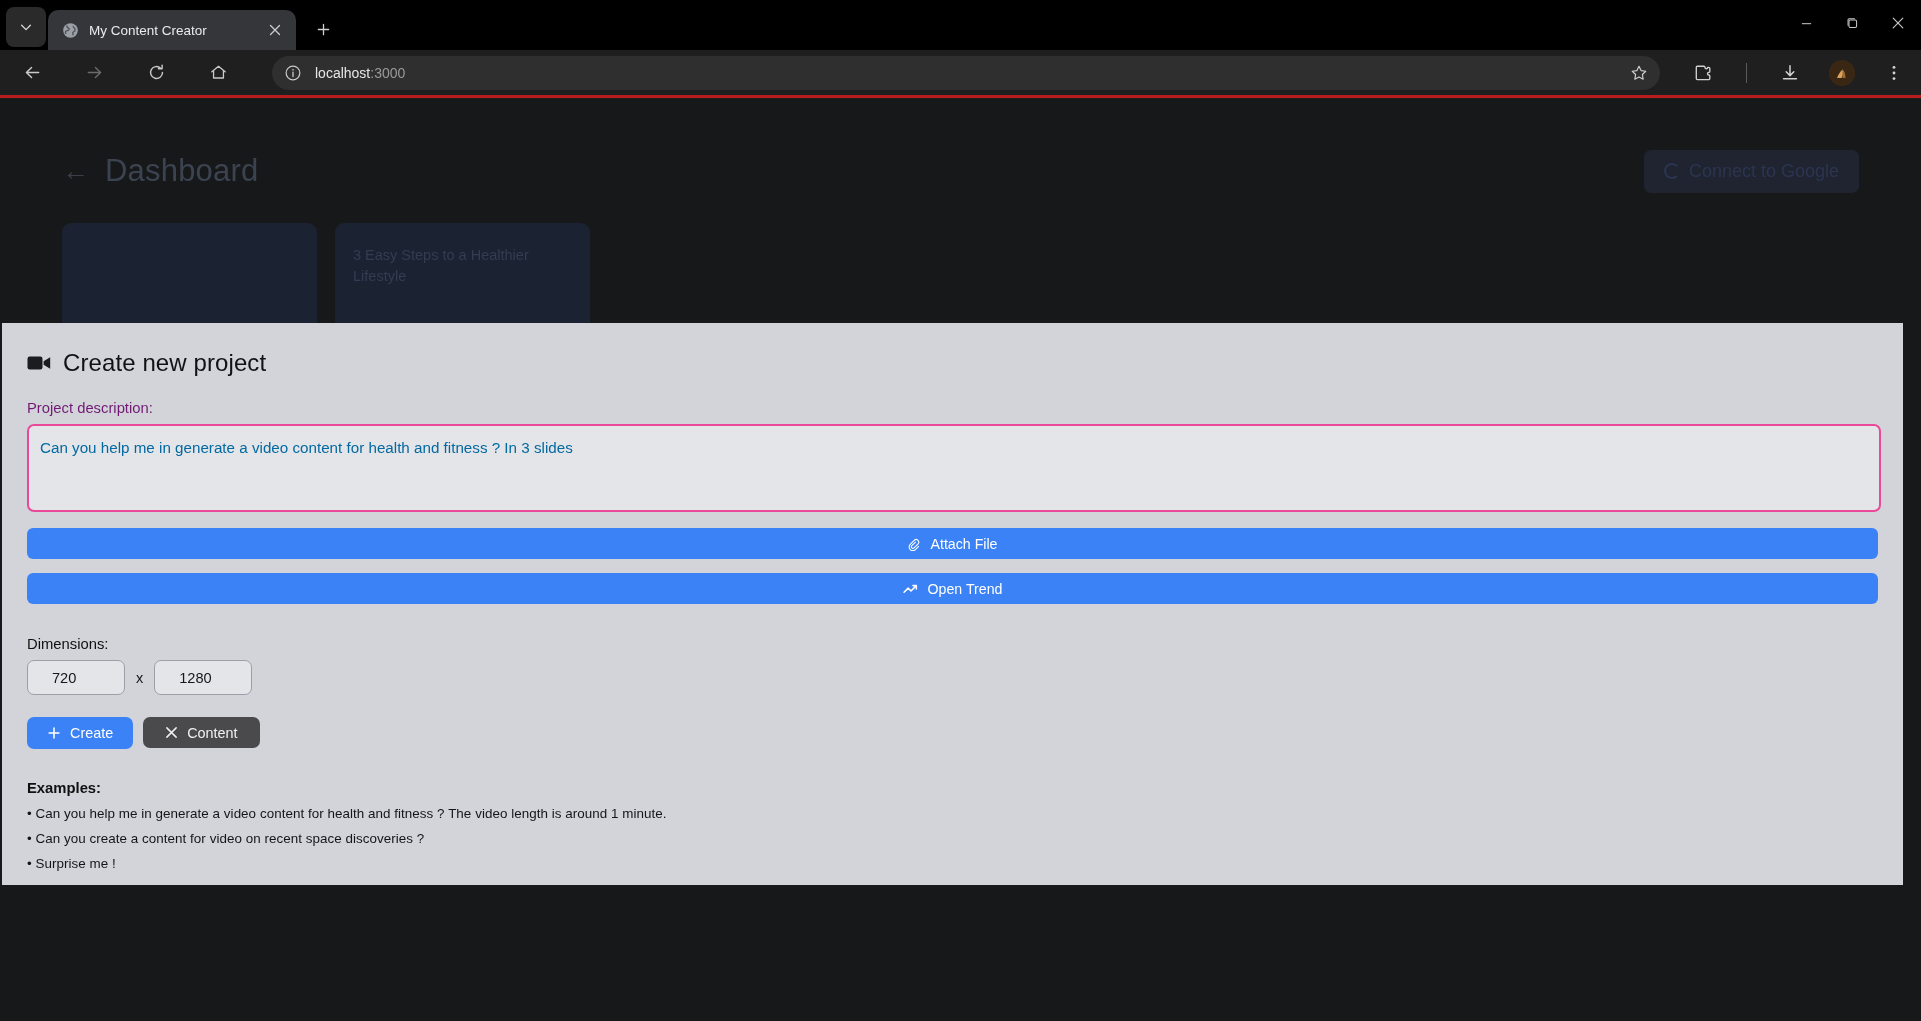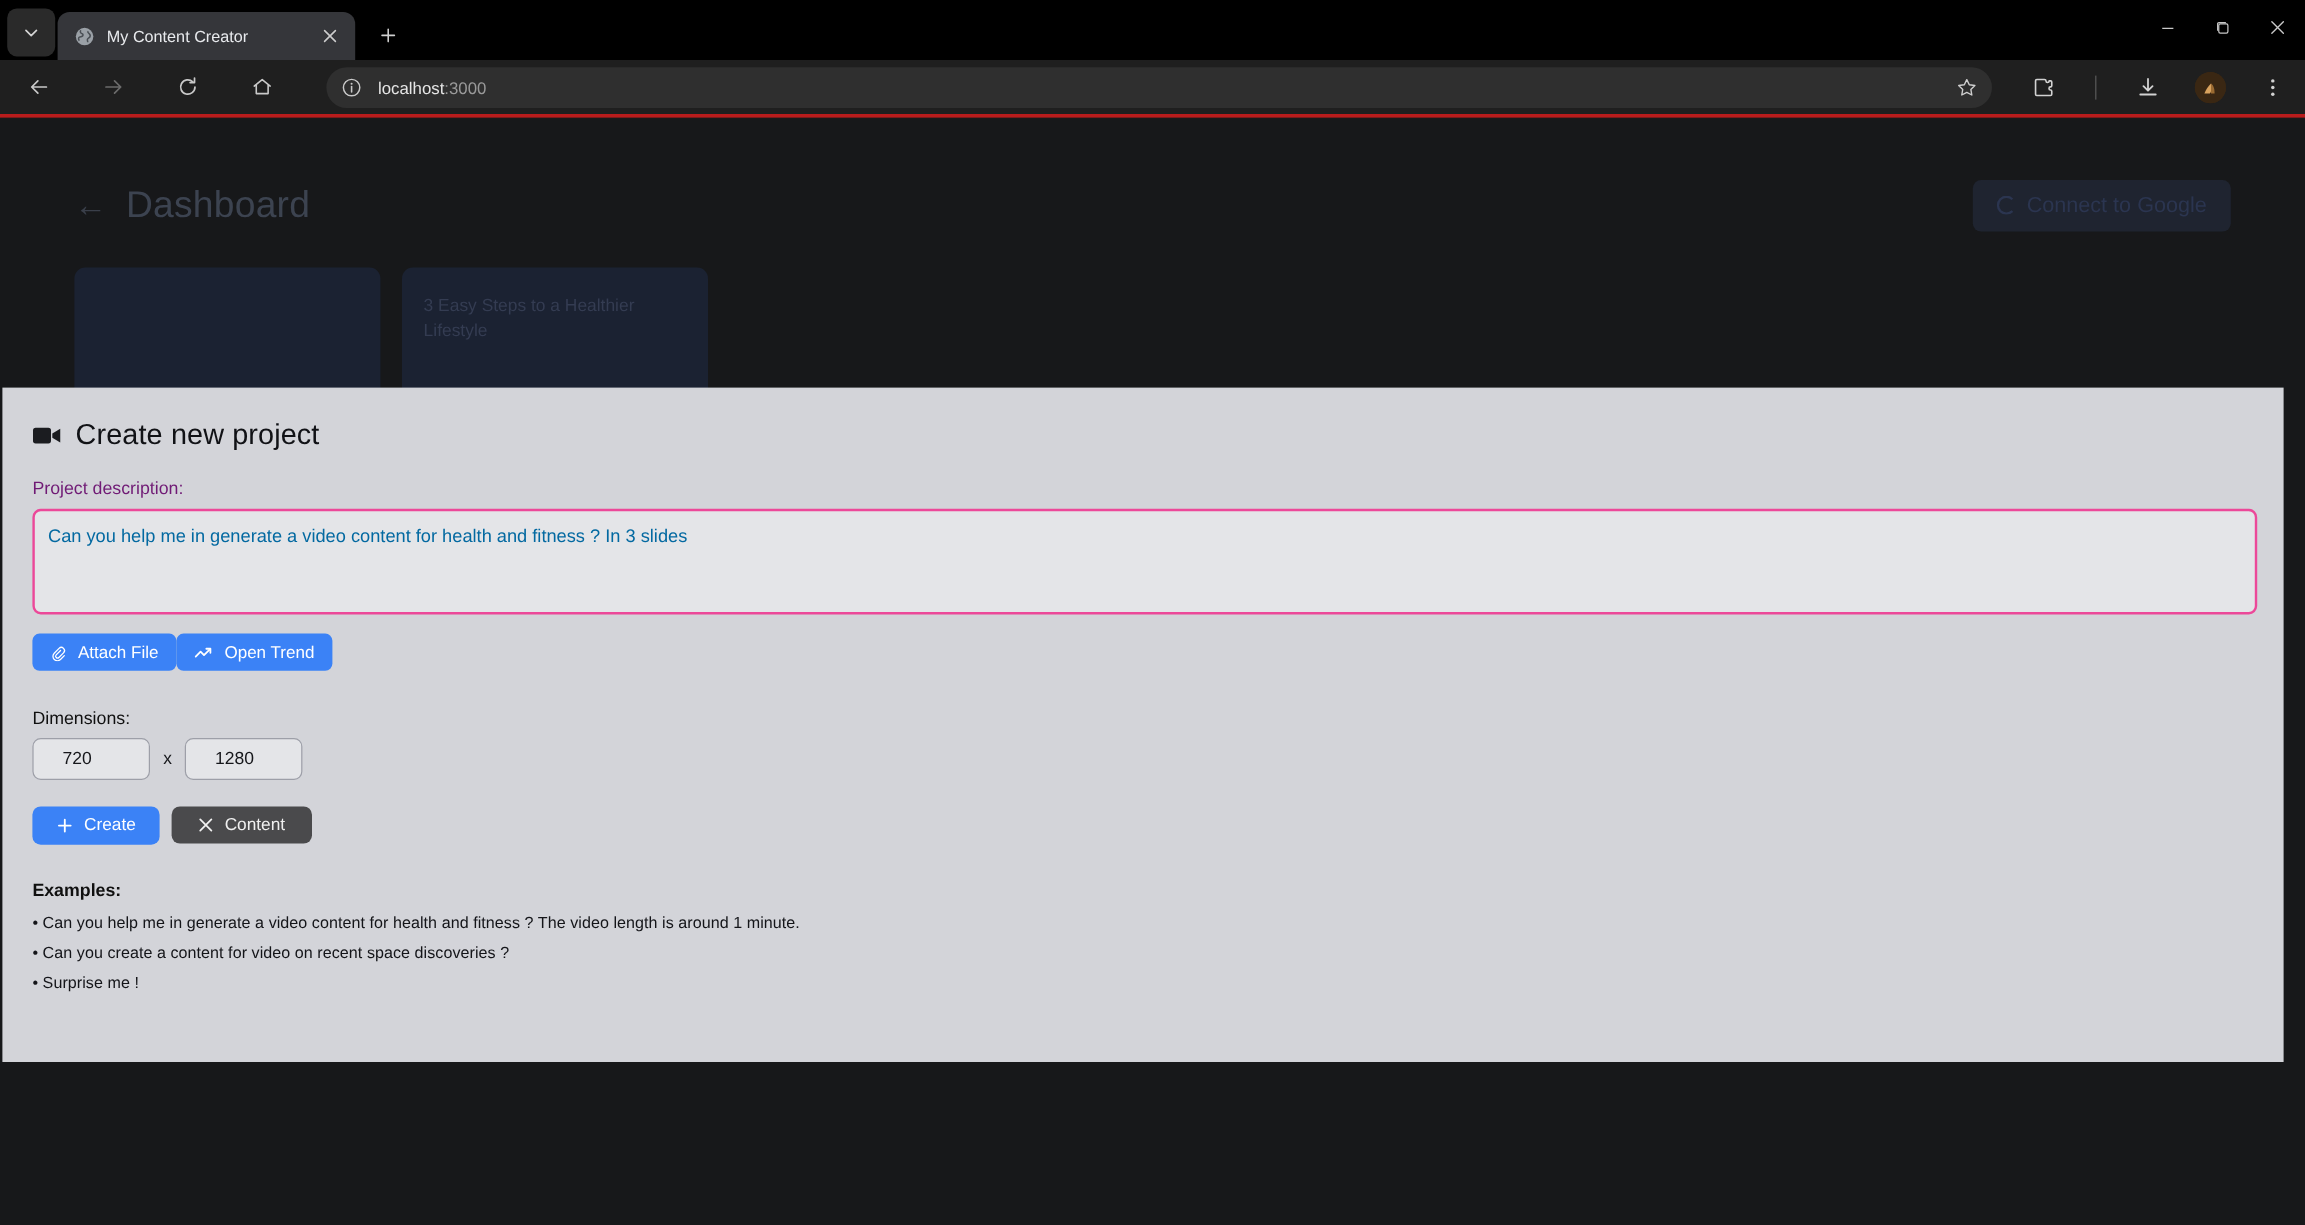--- a/index.html
+++ b/index.html
@@ -157,21 +157,21 @@
   .field-label { font-size: 14.8px; color: #701a75; margin-bottom: 8px; }
   .desc-box {
     width: 1854px; height: 88px;
     background: #e4e5e8; border: 2px solid #ec4899;
     border-radius: 7px; padding: 12px 11px;
     font-size: 15.2px; color: #0369a1;
     line-height: 1.35; resize: none;
     font-family: "Liberation Sans", sans-serif;
     outline: none; display: block;
   }
-  .btn-row { display: flex; gap: 0; margin-top: 16px; }
+  .btn-row { display: flex; gap: 14px; margin-top: 16px; flex-direction: column; }
   .btn {
     display: inline-flex; align-items: center; justify-content: center;
     gap: 9px; border: none; cursor: pointer;
     font-family: "Liberation Sans", sans-serif;
   }
   .btn-blue {
     background: #3b82f6; color: #fff;
     border-radius: 6px; height: 31px; padding: 0 15px;
     font-size: 14.2px;
   }

